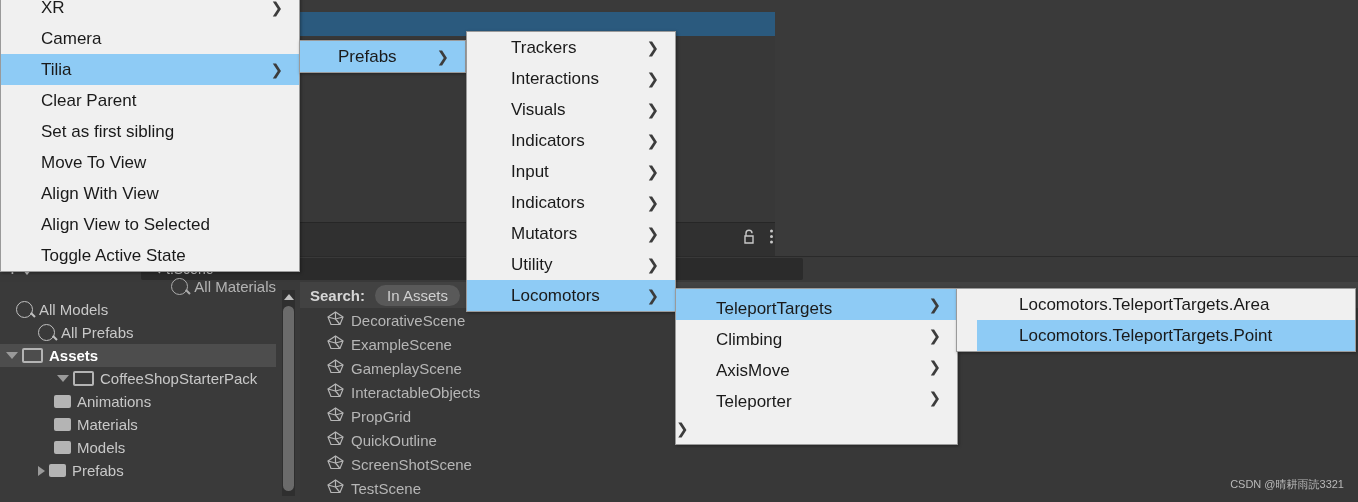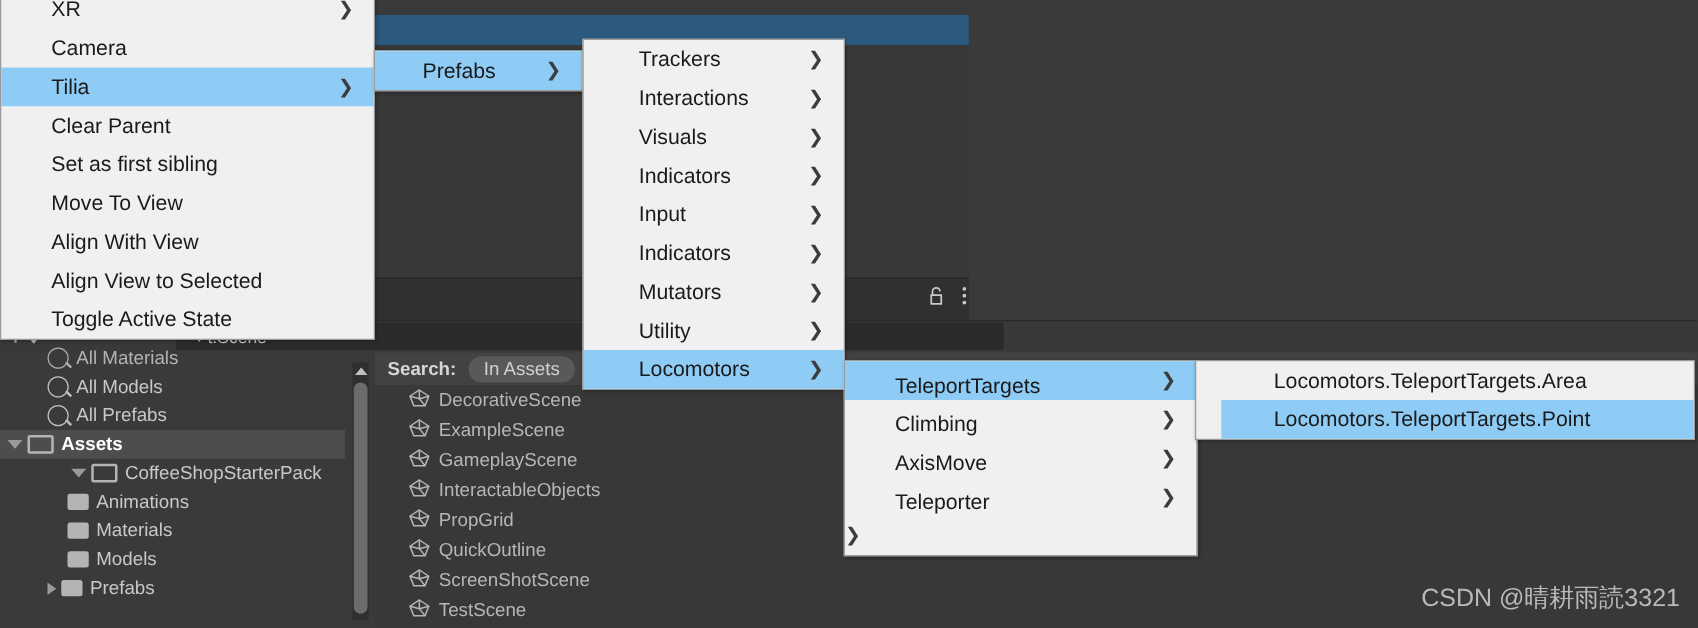--- a/index.html
+++ b/index.html
@@ -46,21 +46,21 @@
   .search-label-bar{left:300px;top:282px;width:1058px;height:26px;background:#424242;display:flex;align-items:center;gap:10px;padding-left:10px;}
   .search-label{color:#d6d6d6;font-size:15px;font-weight:bold;}
   .search-pill{background:#595959;color:#d0d0d0;font-size:15px;border-radius:11px;padding:2px 12px;}
 
   .asset-row{display:flex;align-items:center;height:24px;padding-left:27px;color:#b6b6b6;font-size:15px;gap:7px;}
   .unity-ico{width:17px;height:15px;flex:0 0 auto;}
 
   .star-btn{width:34px;height:26px;display:flex;align-items:center;justify-content:center;background:#3c3c3c;border:1px solid #2a2a2a;color:#c8c8c8;font-size:17px;}
   .eye-btn{width:56px;height:26px;display:flex;align-items:center;justify-content:center;gap:3px;background:#3c3c3c;border:1px solid #2a2a2a;color:#c8c8c8;font-size:15px;}
 
-  .watermark{right:14px;bottom:10px;color:#b9b9b9;font-size:20px;}
+  .watermark{right:14px;bottom:10px;color:#b9b9b9;font-size:11px;}
 
   
   .menu{
     position:absolute;background:#f0f0f0;border:1px solid #9a9a9a;
     box-shadow:1px 1px 3px rgba(0,0,0,.35);
     padding:0;box-sizing:border-box;
   }
   .mi{
     display:flex;align-items:center;justify-content:space-between;
     height:31px;color:#1a1a1a;font-size:17px;white-space:nowrap;
@@ -135,26 +135,26 @@
         </svg>
     </span>
     <span>t:Scene</span>
   </div>
 
   <div class="abs proj-left"></div>
   <div class="abs proj-divider"></div>
   <div class="abs proj-right"></div>
 
   <div class="abs" style="left:0;top:275px;width:276px;" id="tree-list">
-      <div class="tree-row" style="padding-left: 22px; opacity: 0.85;">
+      <div class="tree-row" style="padding-left: 22px; opacity: 0.85; justify-content: flex-end;">
         <span style="display: inline-block; width: 16px; flex: 0 0 auto;"></span>
         <span class="mag"></span>
         <span>All Materials</span>
       </div>
-      <div class="tree-row" style="padding-left: 22px;">
+      <div class="tree-row" style="">
         <span style="display: inline-block; width: 16px; flex: 0 0 auto;"></span>
         <span class="mag"></span>
         <span>All Models</span>
       </div>
       <div class="tree-row" style="padding-left: 22px;">
         <span style="display: inline-block; width: 16px; flex: 0 0 auto;"></span>
         <span class="mag"></span>
         <span>All Prefabs</span>
       </div>
       <div class="tree-row sel" style="padding-left: 6px;">

